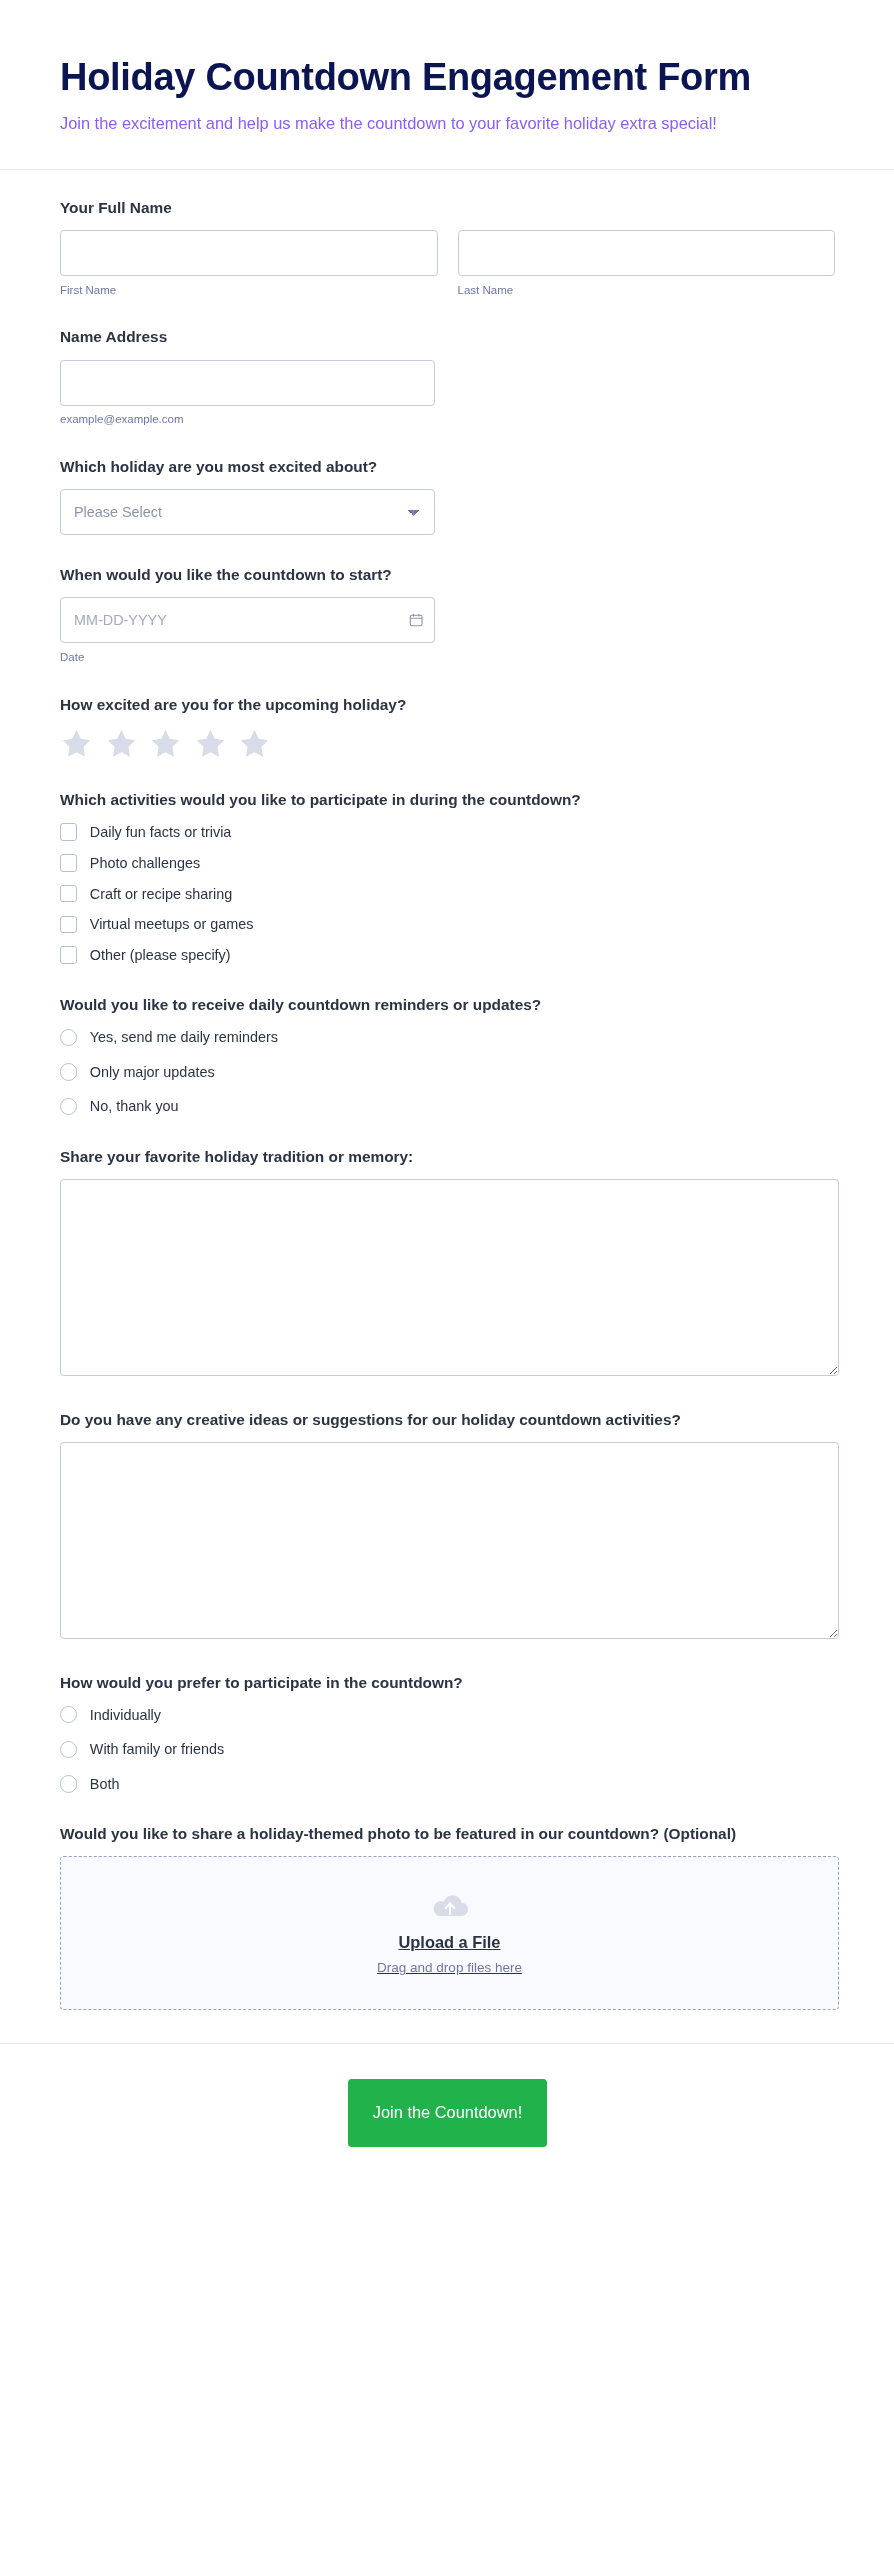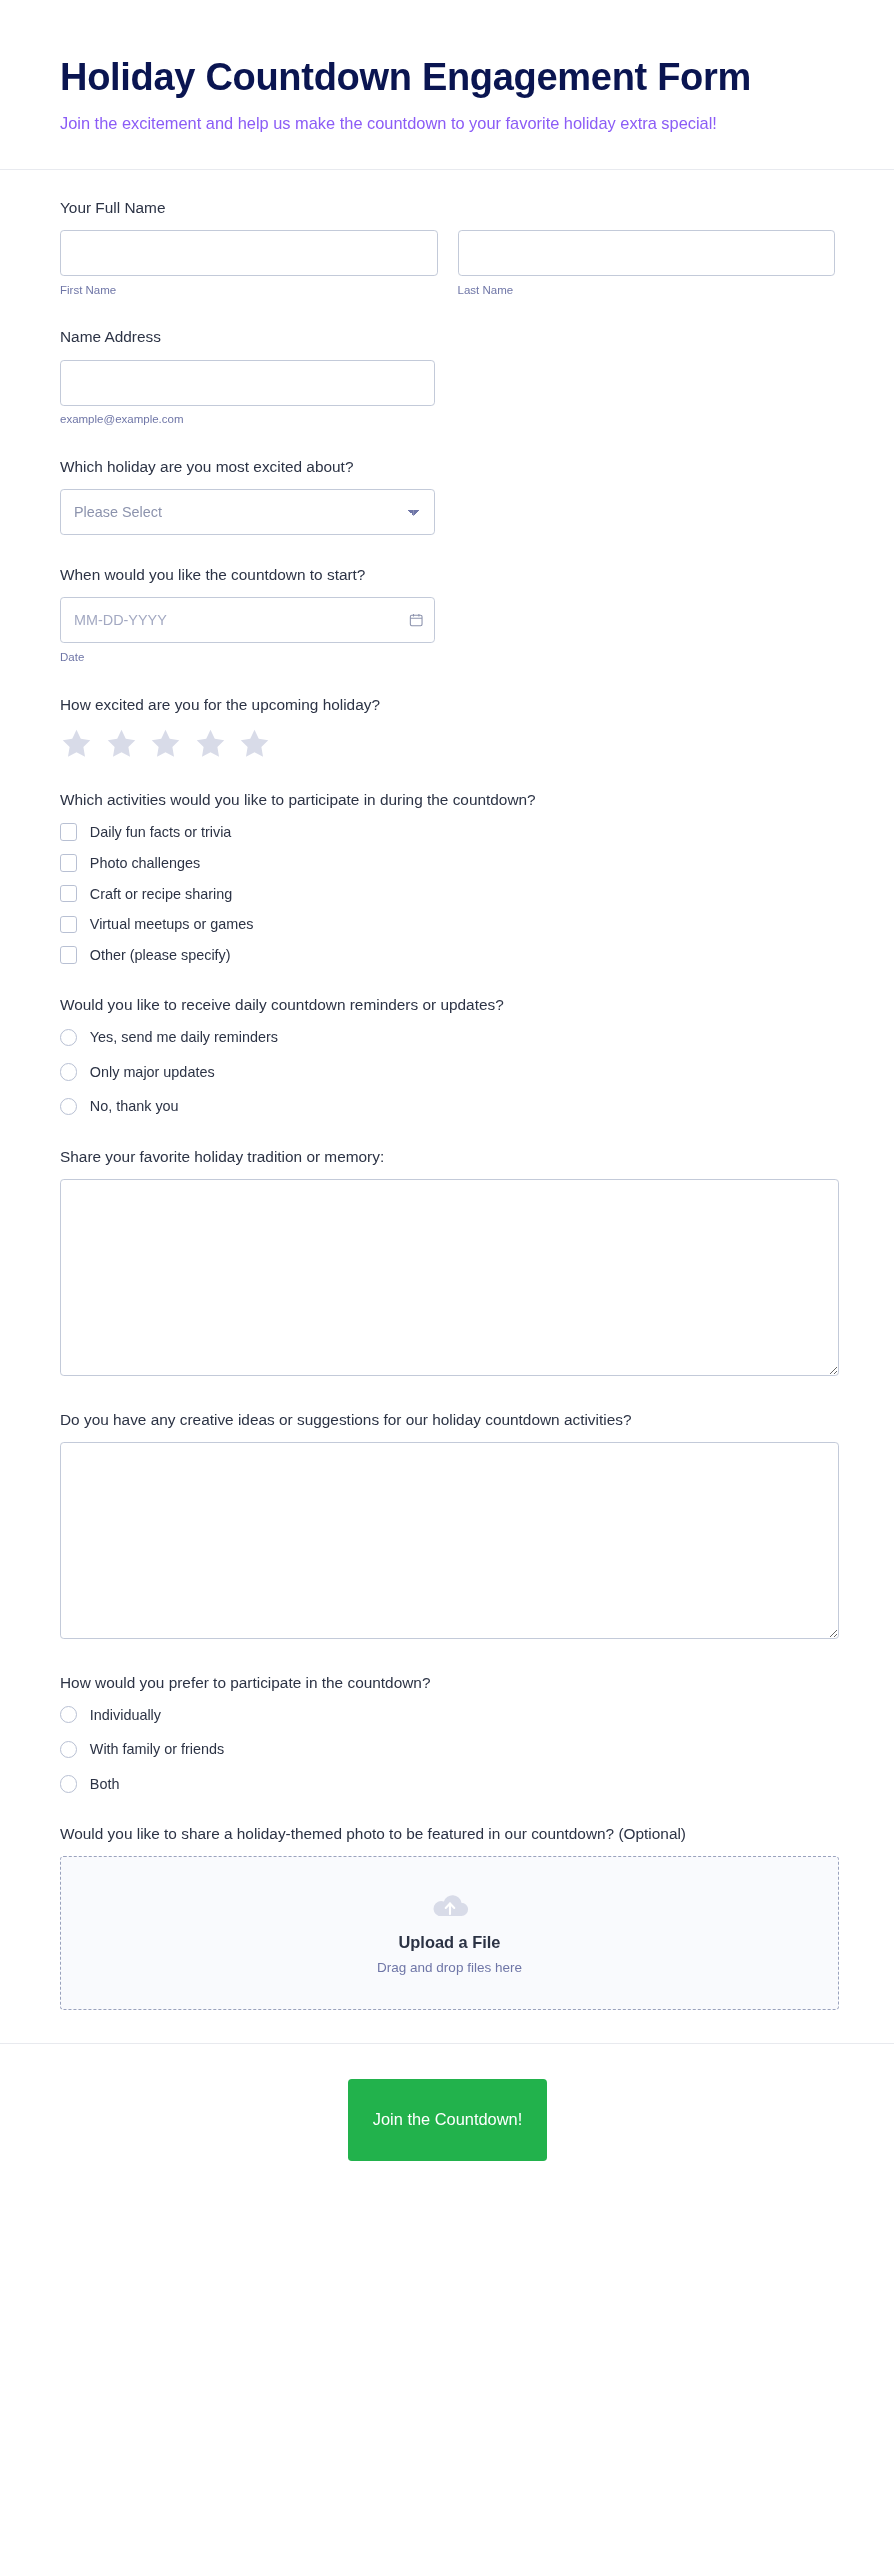--- a/index.html
+++ b/index.html
@@ -45,21 +45,21 @@
   }
   .field {
     margin-bottom: 29px;
   }
   .field-label {
     display: block;
     font-size: 15.4px;
     line-height: 1.4;
     color: #2c3345;
     margin-bottom: 11.5px;
-    font-weight: normal;
+    font-weight: bold;
   }
   .sublabel {
     font-size: 11.5px;
     color: #6f76a7;
     margin-top: 6.7px;
     display: block;
     line-height: 1.3;
   }
   .input-box {
     box-sizing: border-box;
@@ -177,20 +177,21 @@
     box-sizing: border-box;
     width: 779px;
     height: 154px;
     border: 1px dashed #9aa2bd;
     border-radius: 3.8px;
     background: #f9fafd;
     display: flex;
     flex-direction: column;
     align-items: center;
     justify-content: center;
+    text-decoration: underline;
   }
   .upload-icon {
     width: 40px;
     height: 31px;
     margin-bottom: 11.5px;
   }
   .upload-title {
     font-size: 16.4px;
     font-weight: bold;
     color: #2c3345;
@@ -208,21 +209,21 @@
     display: flex;
     justify-content: center;
   }
   .submit-btn {
     background: #22b24c;
     color: #ffffff;
     font-size: 16.4px;
     font-family: "Liberation Sans", sans-serif;
     border: none;
     border-radius: 3.8px;
-    padding: 31px 25px;
+    padding: 24px 25px;
     cursor: pointer;
     line-height: 1.2;
   }
 </style>
 </head>
 <body>
 
 <div class="form-wrap">
 
   <div class="form-header">

